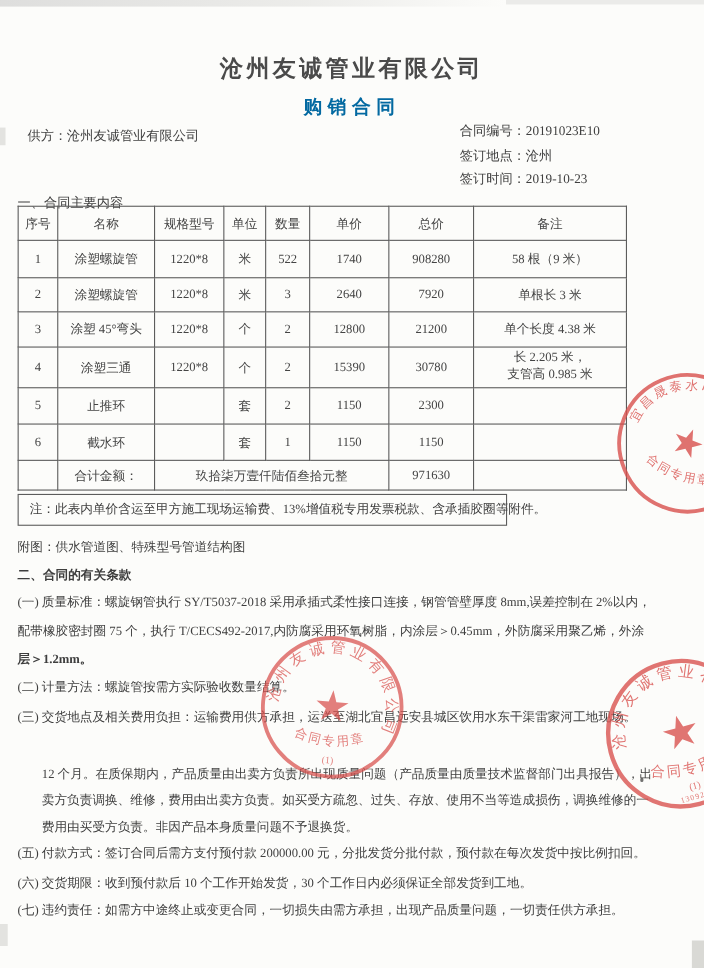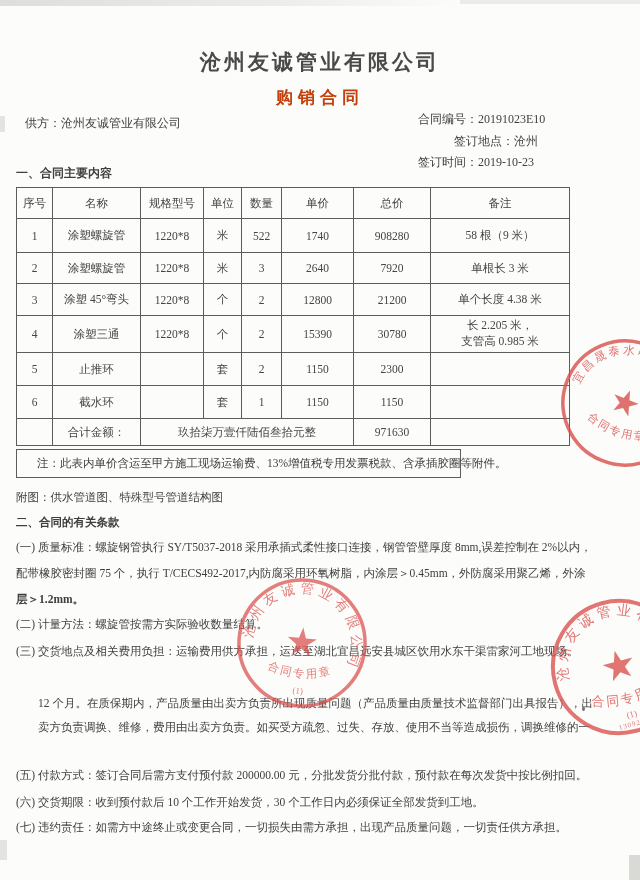--- a/index.html
+++ b/index.html
@@ -16,37 +16,37 @@
   .scan-top2 { position:absolute; top:0; right:0; width:180px; height:4px; background:#d2d2cf; opacity:.4; }
   .scan-left1 { position:absolute; top:116px; left:0; width:5px; height:16px; background:#c9c9c6; opacity:.5; }
   .scan-left2 { position:absolute; top:840px; left:0; width:7px; height:20px; background:#c9c9c6; opacity:.5; }
   .scan-corner { position:absolute; top:855px; left:629px; width:11px; height:25px; background:#cfcfcc; opacity:.8; }
   .scan-dot { position:absolute; top:707px; left:582px; width:3px; height:4px; background:#4d4d4d; border-radius:50%; opacity:.8; }
 
   
   .title { position:absolute; top:48px; left:0; width:100%; text-align:center;
     font-size:21px; font-weight:600; letter-spacing:3px; color:#4a4a4a; }
   .subtitle { position:absolute; top:86px; left:0; width:100%; text-align:center;
-    font-size:17px; font-weight:600; letter-spacing:5px; color:#c2410c; }
+    font-size:17px; font-weight:600; letter-spacing:5px; color:#0369a1; }
   .party-supplier { position:absolute; top:115px; left:25px; font-size:12px; }
   .party-buyer    { position:absolute; top:148px; left:25px; font-size:12px; }
   .meta { position:absolute; left:418px; font-size:12px; }
   .meta-no   { top:111px; }
-  .meta-place{ top:133px;margin-left:36px; }
+  .meta-place{ top:133px; }
   .meta-date { top:154px; }
-  .section-1 { position:absolute; top:165px; left:16px; font-size:12px; font-weight:700; }
+  .section-1 { position:absolute; top:176px; left:16px; font-size:12px; font-weight:400; }
 
   
   table.items { position:absolute; top:187px; left:16px; width:553px;
     border-collapse:collapse; table-layout:fixed; font-size:11.5px; color:#444; }
   table.items td, table.items th { border:1px solid #5c5c5c; text-align:center;
     padding:0 2px; font-weight:400; overflow:hidden; }
   .rem2line { line-height:1.35; }
   .note-box { position:absolute; top:449px; left:16px; width:445px; height:29px;
-    border:1px solid #5c5c5c; font-size:11.5px; line-height:27px; padding-left:20px;
+    border:1px solid #5c5c5c; font-size:11.5px; line-height:27px; padding-left:10px;
     white-space:nowrap; color:#3e3e3e; }
 
   
   .cl { position:absolute; font-size:11.5px; white-space:nowrap; color:#3e3e3e; }
   .attach   { top:490px; left:16px; }
   .sec2head { top:515px; left:16px; font-weight:700; }
   .l1 { top:540px; left:16px; }
   .l2 { top:566px; left:16px; }
   .l3 { top:592px; left:16px;font-weight:bold; }
   .l4 { top:617px; left:16px; }
@@ -186,20 +186,21 @@
 
   <div class="cl attach">附图：供水管道图、特殊型号管道结构图</div>
   <div class="cl sec2head">二、合同的有关条款</div>
   <div class="cl l1">(一) 质量标准：螺旋钢管执行 SY/T5037-2018 采用承插式柔性接口连接，钢管管壁厚度 8mm,误差控制在 2%以内，</div>
   <div class="cl l2">配带橡胶密封圈 75 个，执行 T/CECS492-2017,内防腐采用环氧树脂，内涂层＞0.45mm，外防腐采用聚乙烯，外涂</div>
   <div class="cl l3">层＞1.2mm。</div>
   <div class="cl l4">(二) 计量方法：螺旋管按需方实际验收数量结算。</div>
   <div class="cl l5">(三) 交货地点及相关费用负担：运输费用供方承担，运送至湖北宜昌远安县城区饮用水东干渠雷家河工地现场。</div>
   <div class="cl l7">12 个月。在质保期内，产品质量由出卖方负责所出现质量问题（产品质量由质量技术监督部门出具报告），出</div>
   <div class="cl l8">卖方负责调换、维修，费用由出卖方负责。如买受方疏忽、过失、存放、使用不当等造成损伤，调换维修的一</div>
+  <div class="cl l9">费用由买受方负责。非因产品本身质量问题不予退换货。</div>
   <div class="cl l10">(五) 付款方式：签订合同后需方支付预付款 200000.00 元，分批发货分批付款，预付款在每次发货中按比例扣回。</div>
   <div class="cl l11">(六) 交货期限：收到预付款后 10 个工作开始发货，30 个工作日内必须保证全部发货到工地。</div>
   <div class="cl l12">(七) 违约责任：如需方中途终止或变更合同，一切损失由需方承担，出现产品质量问题，一切责任供方承担。</div>
 
   <svg class="stamp stampA" width="160" height="160" viewBox="0 0 160 160">
     <g transform="rotate(5 80 80)">
       <circle cx="80" cy="80" r="63" stroke-width="3.5"></circle>
       <defs>
         <path id="ringA" d="M 30 80 a 50 50 0 1 1 100 0 a 50 50 0 1 1 -100 0"></path>
         <path id="labA" d="M 40 105 Q 80 124 120 105"></path>

